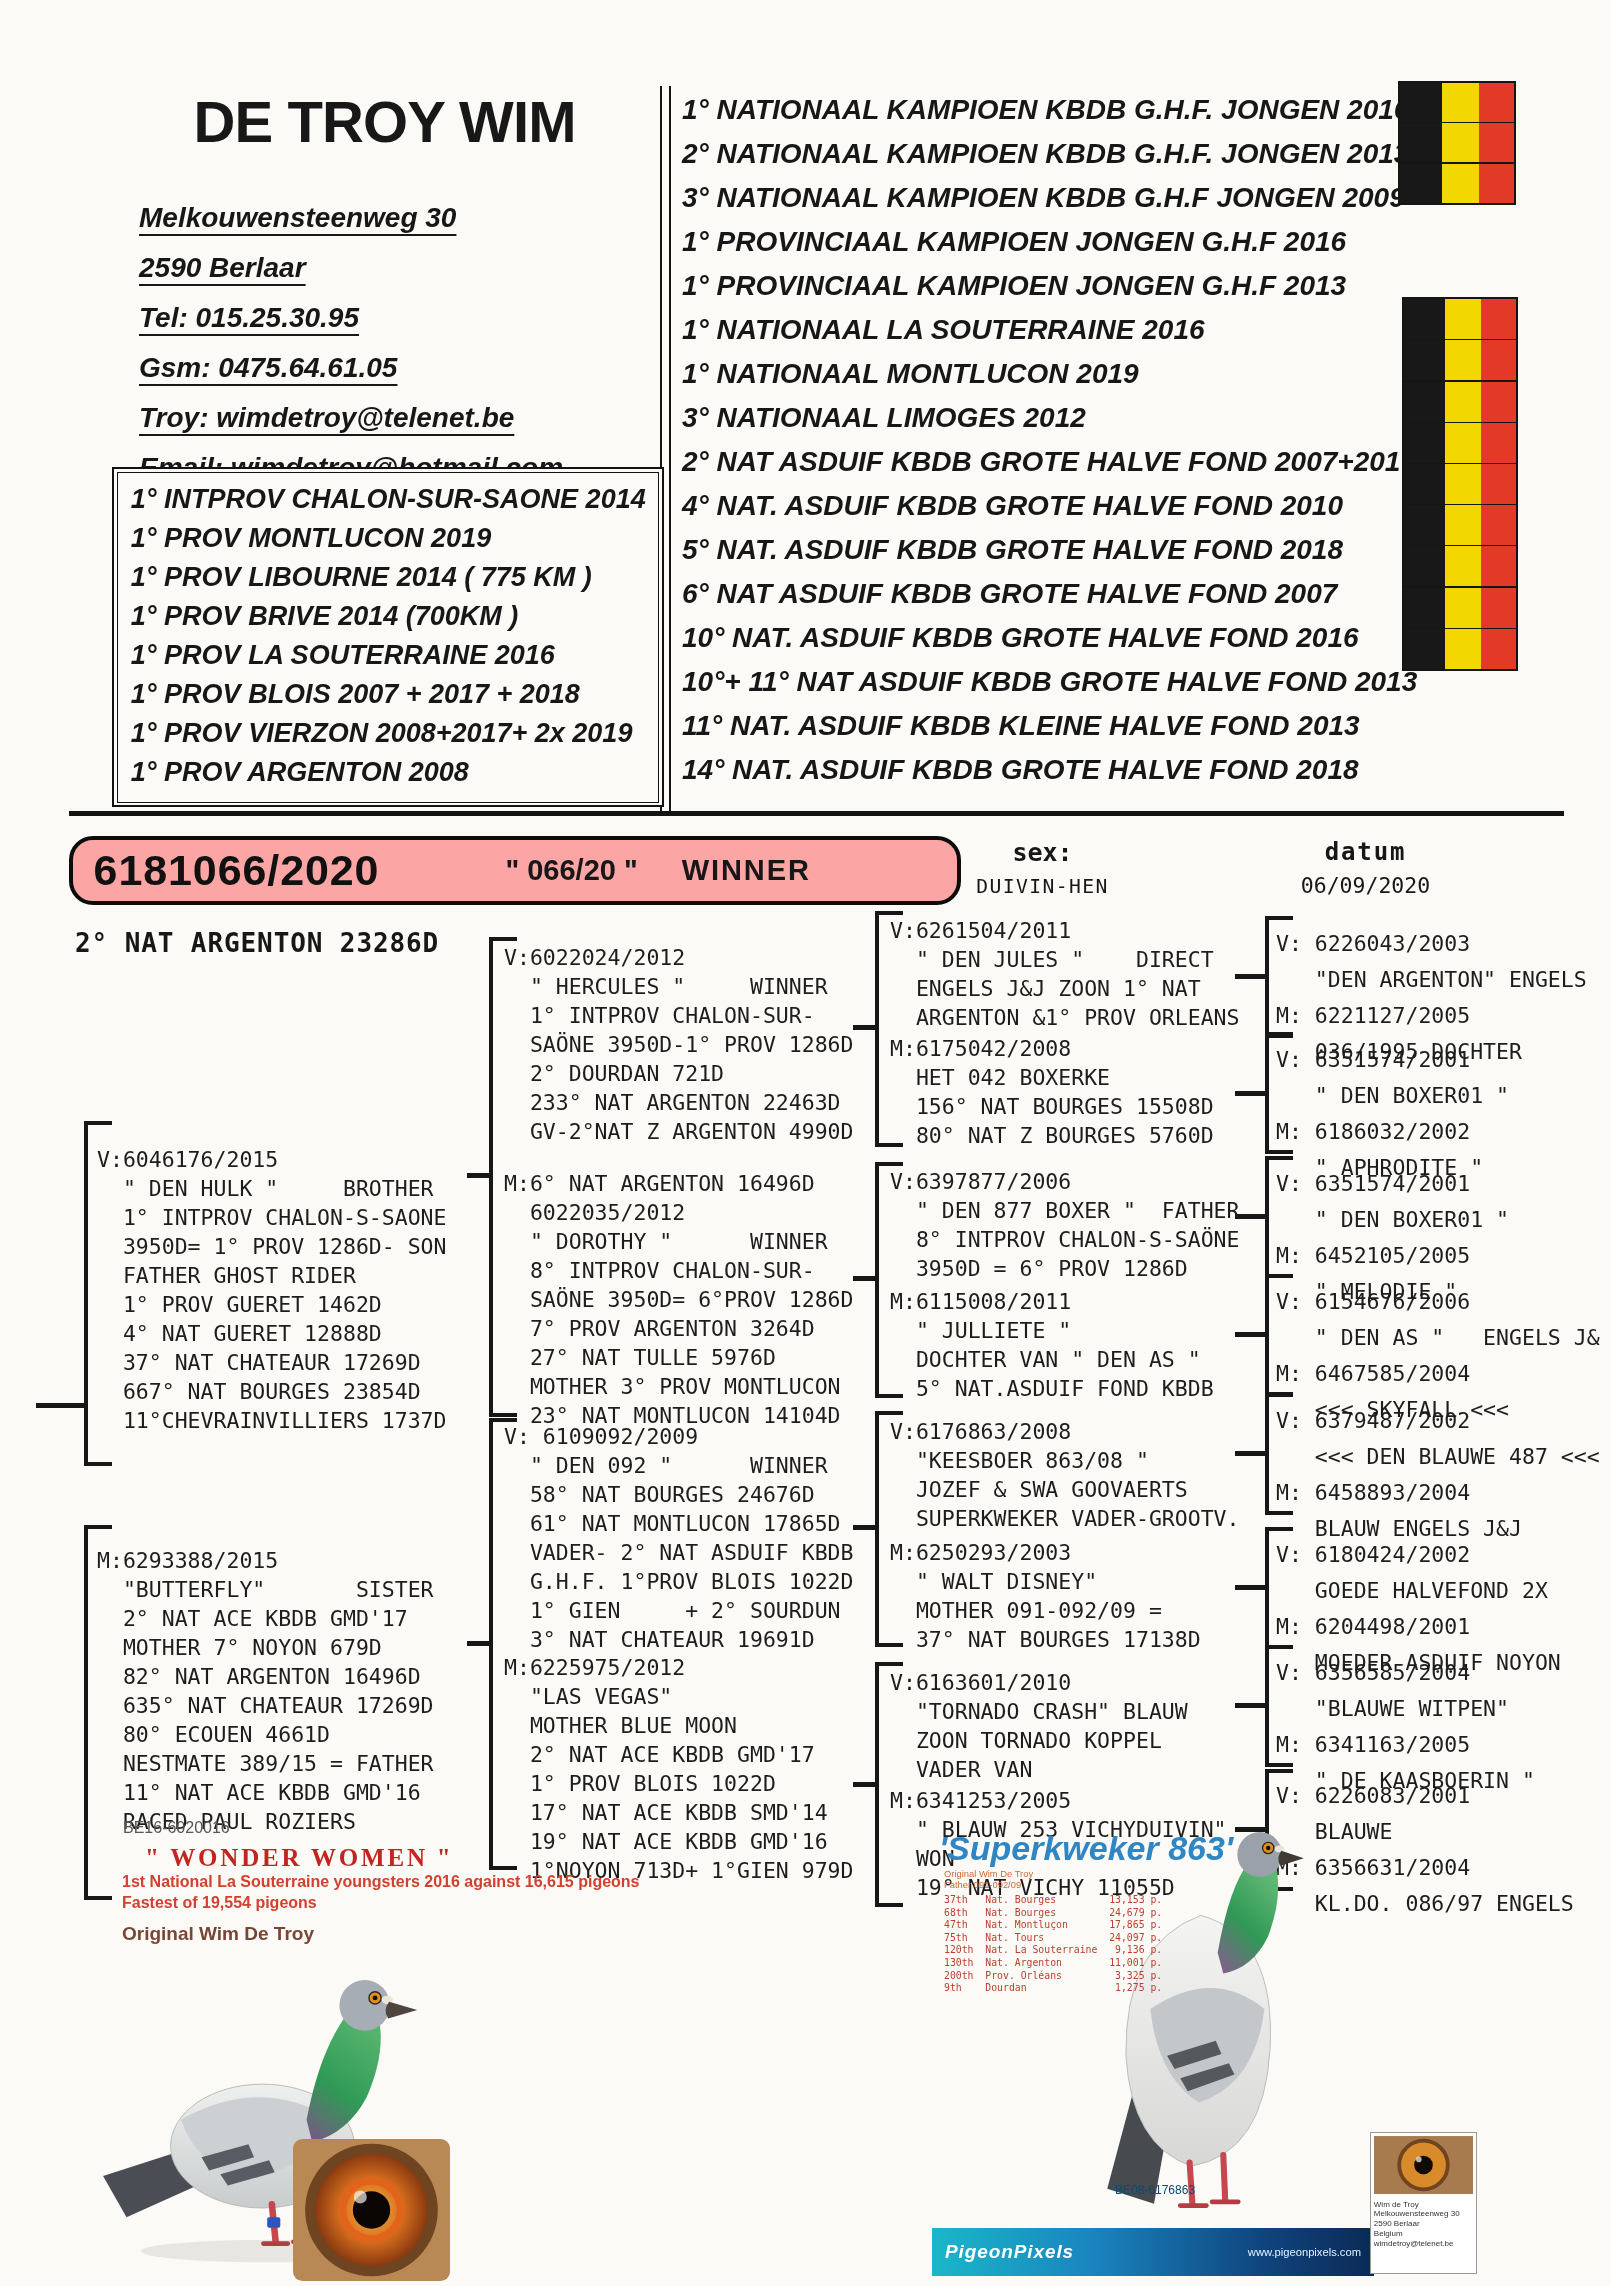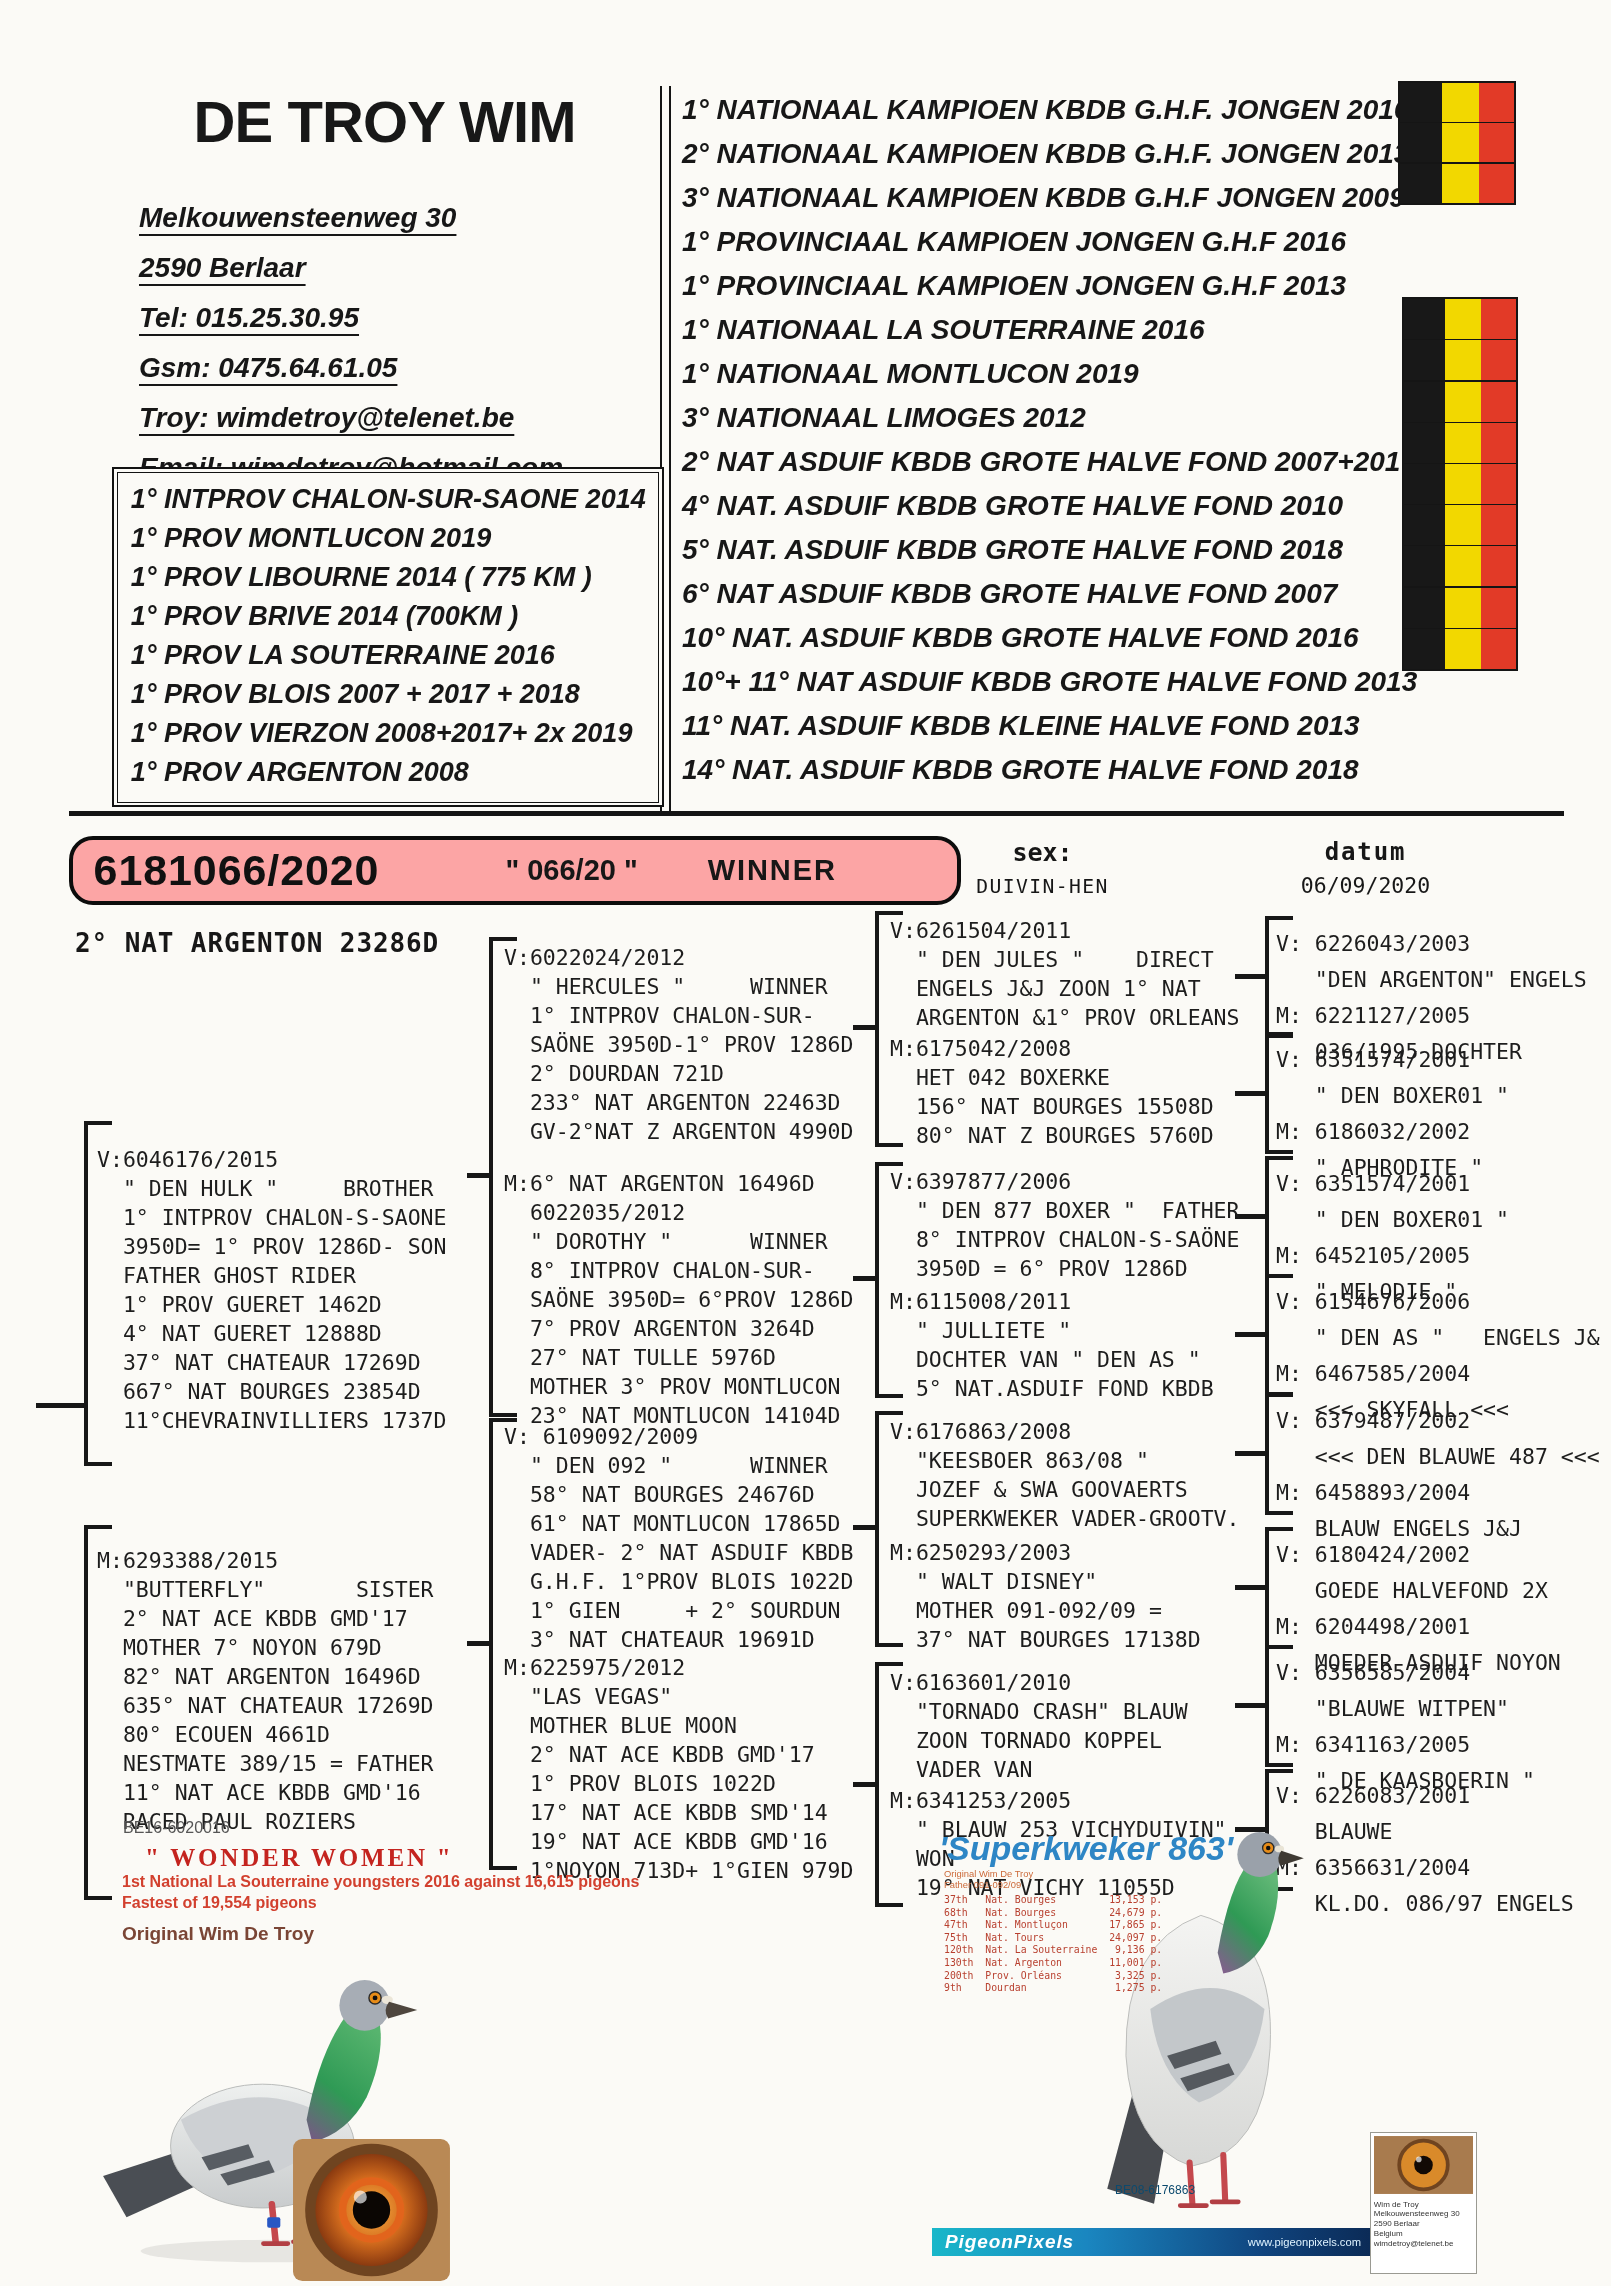--- a/index.html
+++ b/index.html
@@ -28,21 +28,21 @@
   .flag-cell{display:block;}
   .flag-cell.c0{flex:0 0 37%;}
   .flag-cell.c1{flex:0 0 32%;}
   .flag-cell.c2{flex:0 0 31%;}
   
   .hr{position:absolute;left:69px;top:811px;width:1495px;height:4.7px;background:#141414;}
   .ring-box{position:absolute;left:69px;top:836px;width:892px;height:69px;border:4.7px solid #0c0c0c;
             border-radius:24px;display:flex;align-items:center;box-sizing:border-box;background:#fca5a5;}
   .ring-number{margin-left:20.6px;font-size:43px;font-weight:800;letter-spacing:0.9px;color:#111;}
   .ring-short{margin-left:126px;font-size:29px;font-weight:bold;}
-  .ring-name{margin-left:70px;font-size:29px;font-weight:bold;letter-spacing:1.9px;}
+  .ring-name{margin-left:44px;font-size:29px;font-weight:bold;letter-spacing:1.9px;}
   .mono{font-family:"DejaVu Sans Mono",monospace;}
   .sex-block{position:absolute;left:958px;top:838px;width:169px;text-align:center;}
   .sex-label{font-size:25px;font-weight:bold;}
   .sex-value{font-size:19.7px;letter-spacing:1.4px;margin-top:7.5px;}
   .datum-block{position:absolute;left:1267px;top:838px;width:197px;text-align:center;}
   .datum-label{font-size:24px;font-weight:bold;letter-spacing:1.9px;}
   .datum-value{font-size:21.5px;margin-top:7px;}
   .result-line{position:absolute;left:75px;top:928px;font-size:26px;font-weight:bold;letter-spacing:0.9px;}
   
   .ped{position:absolute;font-family:"DejaVu Sans Mono",monospace;font-size:21.5px;line-height:29px;
@@ -62,21 +62,21 @@
   .original{position:absolute;left:122px;top:1923px;font-size:19px;font-weight:bold;color:#7a4535;}
   .superkweker{position:absolute;left:939px;top:1829px;font-size:34px;font-weight:bold;
                font-style:italic;color:#2e86c5;z-index:6;}
   .fine-print{position:absolute;left:944px;top:1868px;z-index:6;}
   .fine-line{font-size:9.4px;color:#cc6a3a;line-height:11.2px;white-space:pre;}
   .results{position:absolute;left:944px;top:1894px;z-index:6;}
   .result-row{font-family:"DejaVu Sans Mono",monospace;font-size:9.8px;color:#b8402f;
               line-height:12.6px;white-space:pre;}
   .photo{position:absolute;}
   .photo-ring-label{position:absolute;left:1115px;top:2183px;font-size:12px;color:#0c4a6e;z-index:7;}
-  .footer-bar{position:absolute;left:932px;top:2228px;width:442px;height:28px;z-index:5;
+  .footer-bar{position:absolute;left:932px;top:2228px;width:442px;height:48px;z-index:5;
               background:linear-gradient(90deg,#19b7c9 0%,#1a86c0 35%,#10447e 75%,#0b2a55 100%);
               display:flex;align-items:center;justify-content:space-between;box-sizing:border-box;padding:0 13px;}
   .brand{color:#fff;font-size:19px;font-weight:bold;font-style:italic;letter-spacing:0.9px;}
   .brand-url{color:#dff3ff;font-size:11.2px;}
   .card{position:absolute;left:1370px;top:2132px;width:107px;height:142px;background:#fff;
         border:0.9px solid #9a9a92;z-index:7;box-sizing:border-box;padding:2.8px;}
   .card-lines{margin-top:2.8px;}
   .card-line{font-size:8px;line-height:9.8px;color:#333;white-space:nowrap;overflow:hidden;}
 </style>
 </head>

